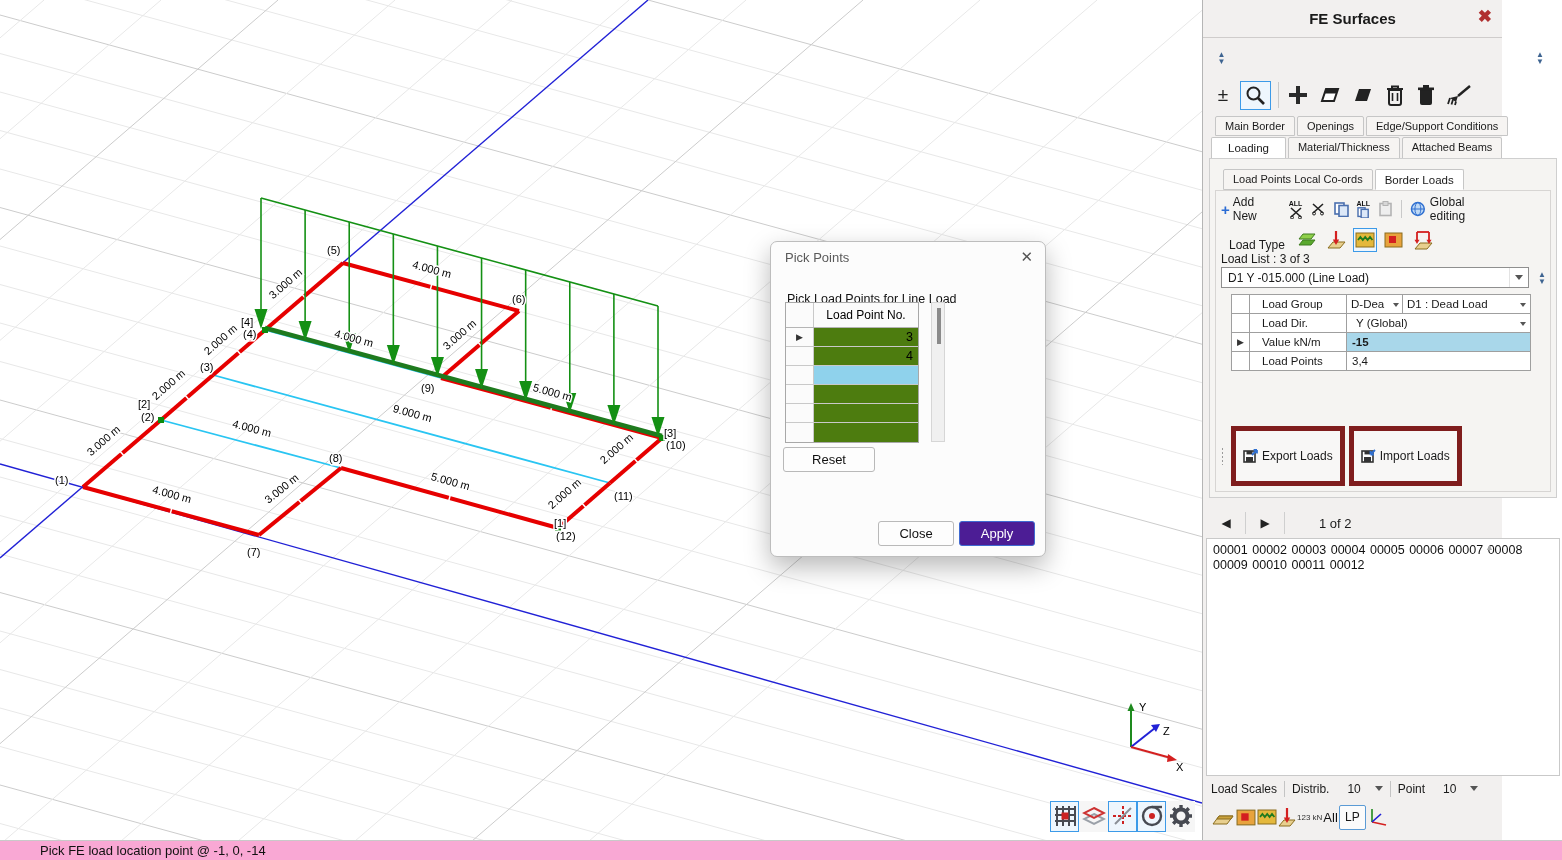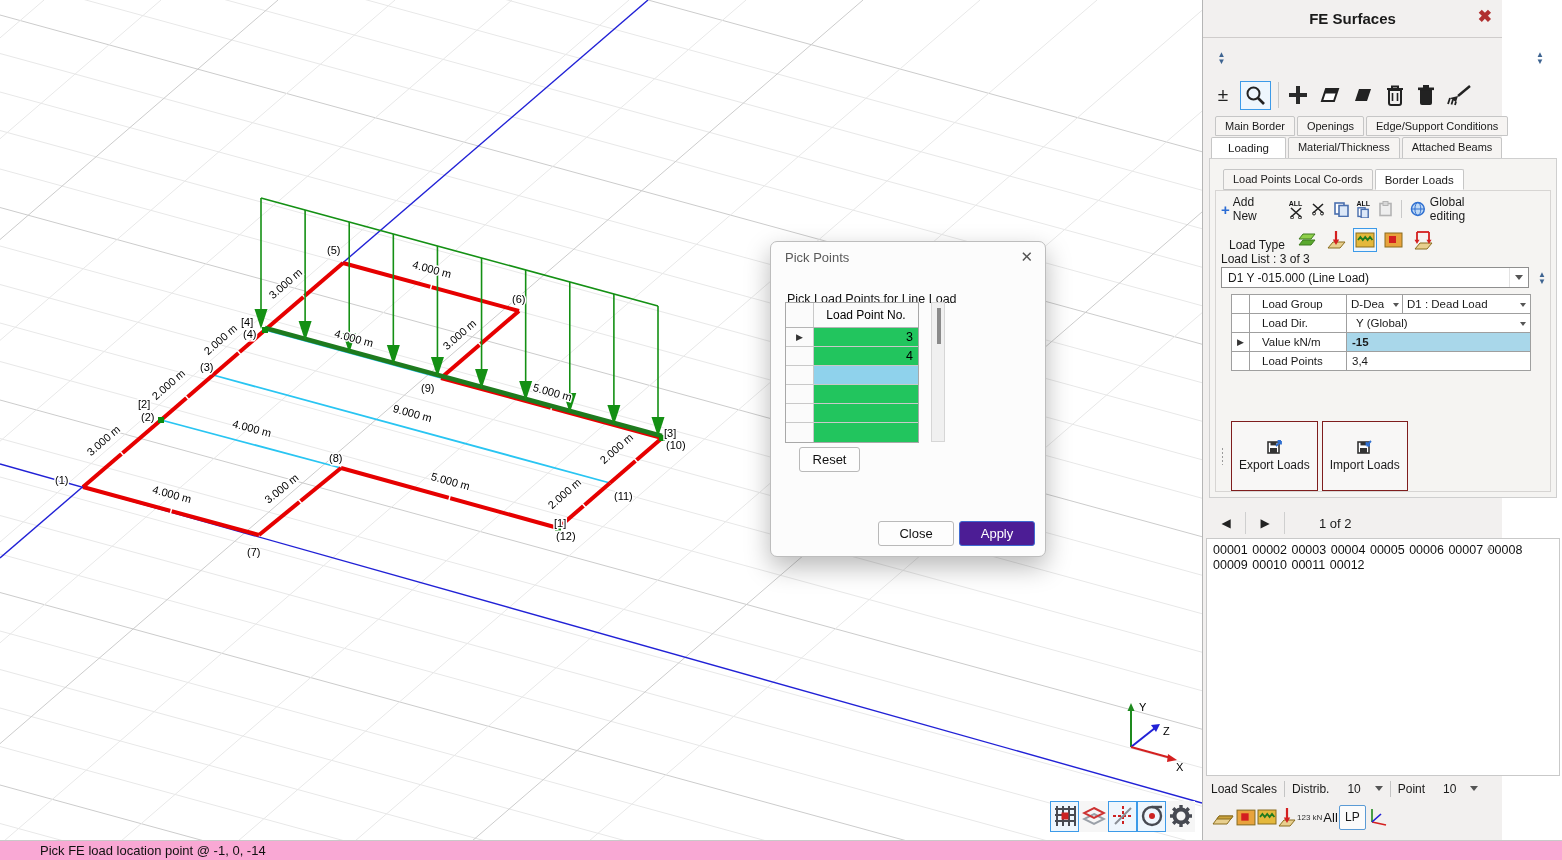--- a/index.html
+++ b/index.html
@@ -60,22 +60,22 @@
   .g-marker { width:18px; justify-content:center; color:#333; font-size:9px; }
   .g-label { width:97px; padding-left:12px; }
   .g-val { flex:1; padding-left:5px; position:relative; }
   .hl { background:#a9d7ea !important; font-weight:bold; }
   .cell-combo { display:flex; align-items:center; width:100%; height:100%; }
   .cell-combo .txt { flex:1; padding-left:4px; white-space:nowrap; overflow:hidden; }
 
   .exp-bar { left:18px; top:443px; height:26px; display:flex; align-items:center; }
   .grip { width:4px; height:18px; margin-right:6px;
     background-image:radial-gradient(#9a9a9a 1px, transparent 1px); background-size:3px 4px; }
-  .flat-btn { display:flex; align-items:center; gap:4px; background:#f8f7f6; border:1px solid #7f1d1d;
-    padding:18px 7px; font-size:12px;flex-direction:column; }
+  .flat-btn { display:flex; align-items:center; gap:4px; background:#f8f7f6; border:5px solid #7f1d1d;
+    padding:18px 7px; font-size:12px; }
 
   .pager { left:10px; top:510px; height:26px; display:flex; align-items:center; }
   .pager .pg-btn { width:26px; text-align:center; font-size:12px; color:#222; }
   .pager .pg-sep { width:1px; height:22px; background:#cfcfcf; margin:0 6px; }
 
   .ids-box { left:3px; top:538px; width:354px; height:238px; background:#fff; border:1px solid #c9c9c9;
     padding:4px 16px 12px 6px; font-size:12.5px; line-height:15px; color:#111; word-spacing:1px; }
   .ids-up { right:8px; top:542px; color:#a9a9a9; font-size:9px; }
 
   .scales-bar { left:8px; top:779px; height:20px; display:flex; align-items:center; font-size:12px; }
@@ -86,21 +86,21 @@
     display:flex; align-items:center; justify-content:center; font-size:12px; }
   .kn { font-size:8px; color:#333; white-space:nowrap; }
   .all-lbl { font-size:13px; color:#111; }
 
   
   #dialog { left:770px; top:241px; width:276px; height:316px; background:#fcfcfc;
     border:1px solid #bdbdbd; border-radius:7px; box-shadow:0 10px 26px rgba(0,0,0,.28); font-size:12px; }
   .d-title { left:14px; top:8px; color:#5a5a5a; font-size:13px; }
   .d-close { right:12px; top:6px; color:#555; font-size:15px; }
   .d-prompt { left:16px; top:50px; color:#111; font-size:12.5px; }
-  .d-table { left:14px; top:60px; border:1px solid #a8a8a8; background:#22c55e; }
+  .d-table { left:14px; top:60px; border:1px solid #a8a8a8; background:#4d7c0f; }
   .d-hrow { display:flex; height:25px; border-bottom:1px solid #b5b5b5; }
   .d-row { display:flex; height:19px; border-bottom:1px solid #c9c9c9; }
   .d-row:last-child { border-bottom:none; }
   .d-m { width:28px; border-right:1px solid #c9c9c9; display:flex; align-items:center; justify-content:center; font-size:9px; color:#333; background:#fbfbfb; }
   .d-v { width:104px; display:flex; align-items:center; justify-content:flex-end; padding-right:5px; font-size:12.5px; }
   .d-h { width:104px; display:flex; align-items:center; justify-content:center; font-size:12px; background:#fbfbfb; }
   .d-scroll { left:160px; top:60px; width:14px; height:140px; background:#f0f0f0; border:1px solid #d6d6d6; }
   .d-thumb { left:5px; top:5px; width:4px; height:36px; background:#8a8a8a; }
   .btn { border:1px solid #b9b9b9; background:#fdfdfd; border-radius:3px; font-size:13px;
     display:flex; align-items:center; justify-content:center; color:#111; }
@@ -626,20 +626,20 @@
         <div class="d-row">
           <div class="d-m"></div>
           <div class="d-v"></div>
         </div>
       </div>
   </div>
   <div class="abs d-scroll">
     <div class="abs d-thumb"></div>
   </div>
 
-  <div class="abs btn" style="left:28px; top:205px; width:61px; height:25px;">Reset</div>
+  <div class="abs btn" style="left:12px; top:205px; width:92px; height:25px;">Reset</div>
   <div class="abs btn" style="left:107px; top:279px; width:76px; height:25px;">Close</div>
   <div class="abs btn primary" style="left:188px; top:279px; width:76px; height:25px;">Apply</div>
 </div>
 
 <div id="statusbar" class="abs">
   <div id="status-text" class="abs">Pick FE load location point @ -1, 0, -14</div>
 </div>
 
 </body></html>

